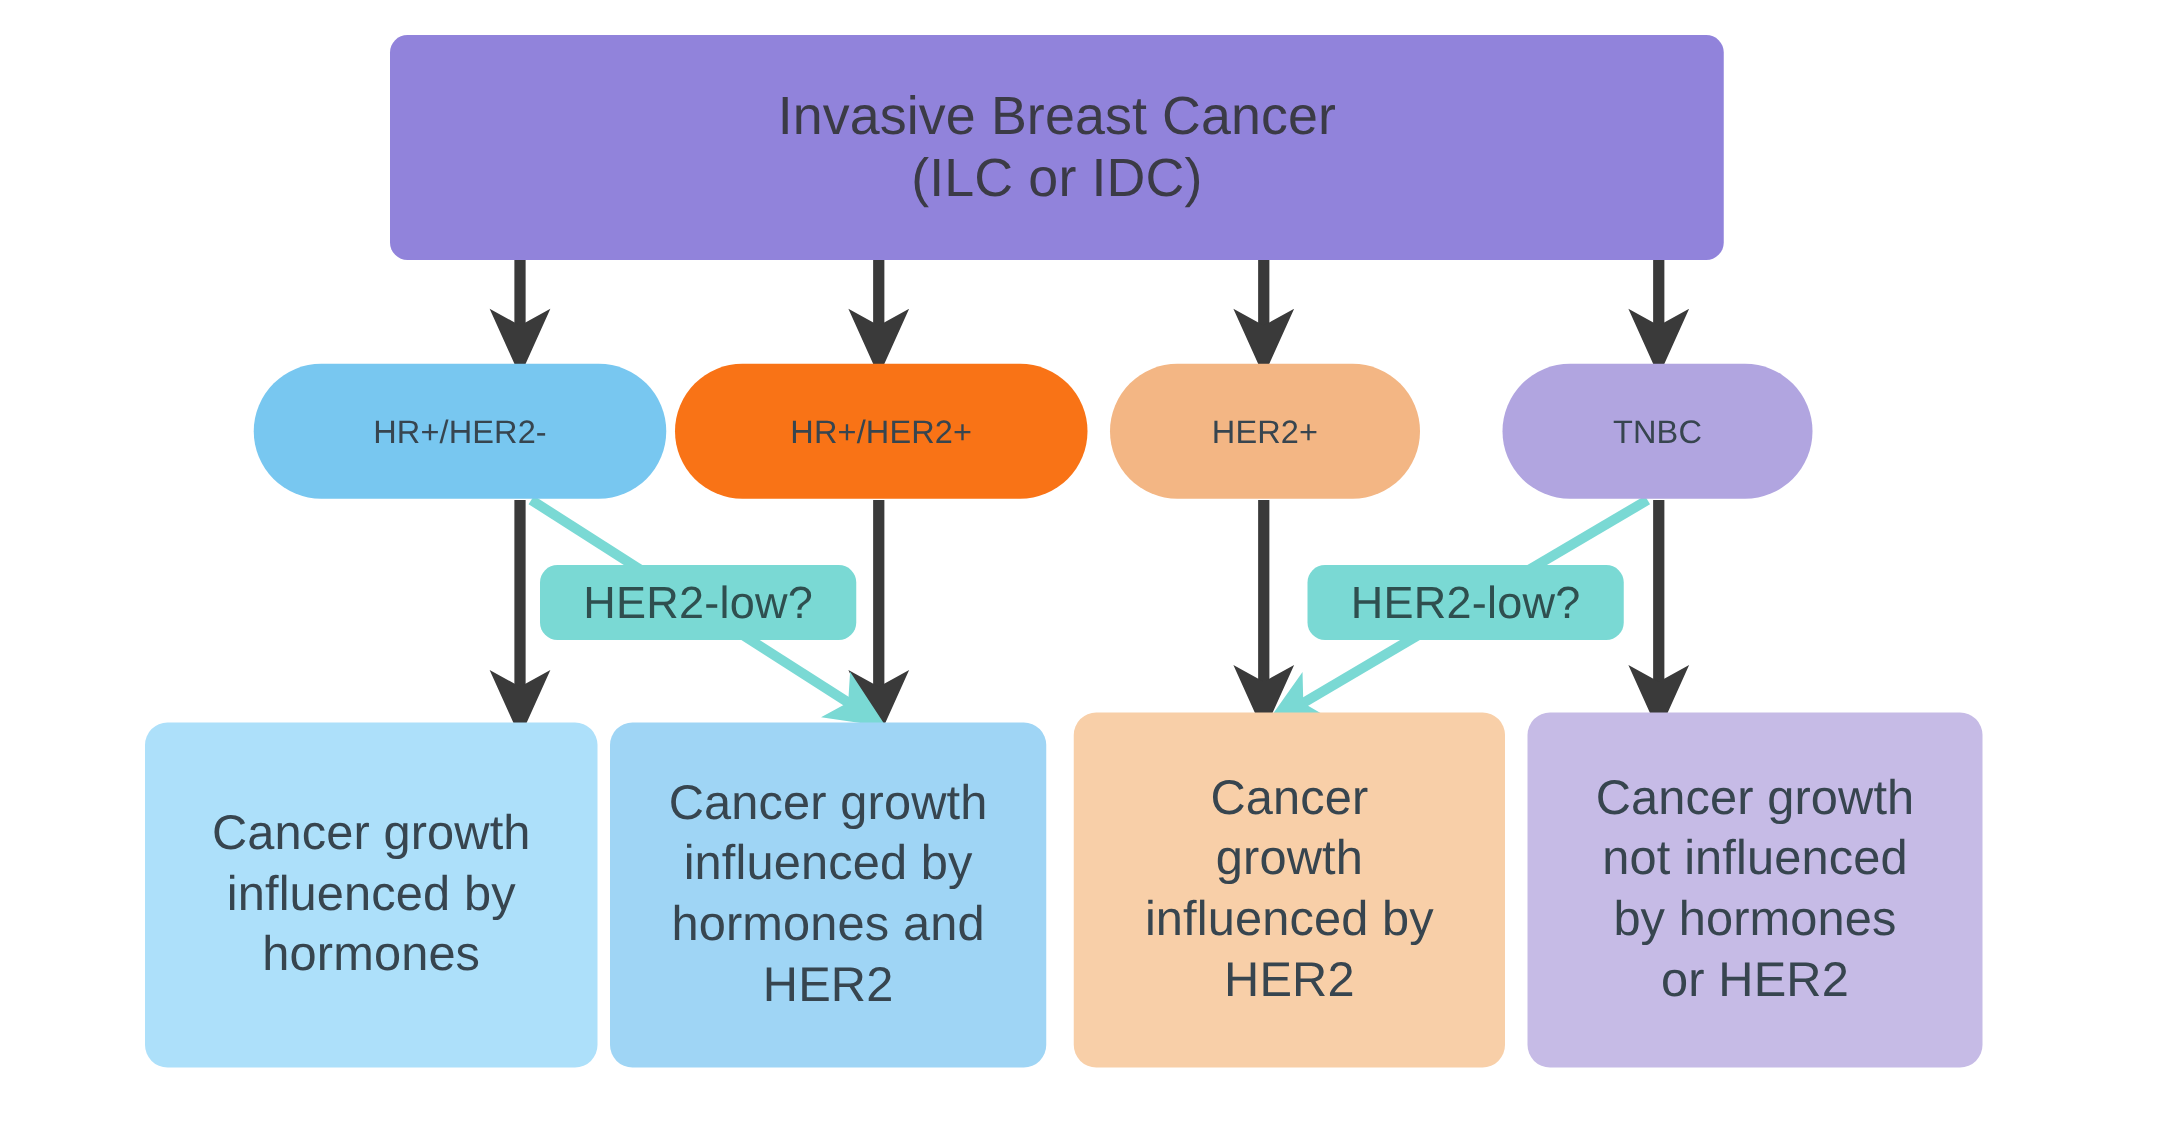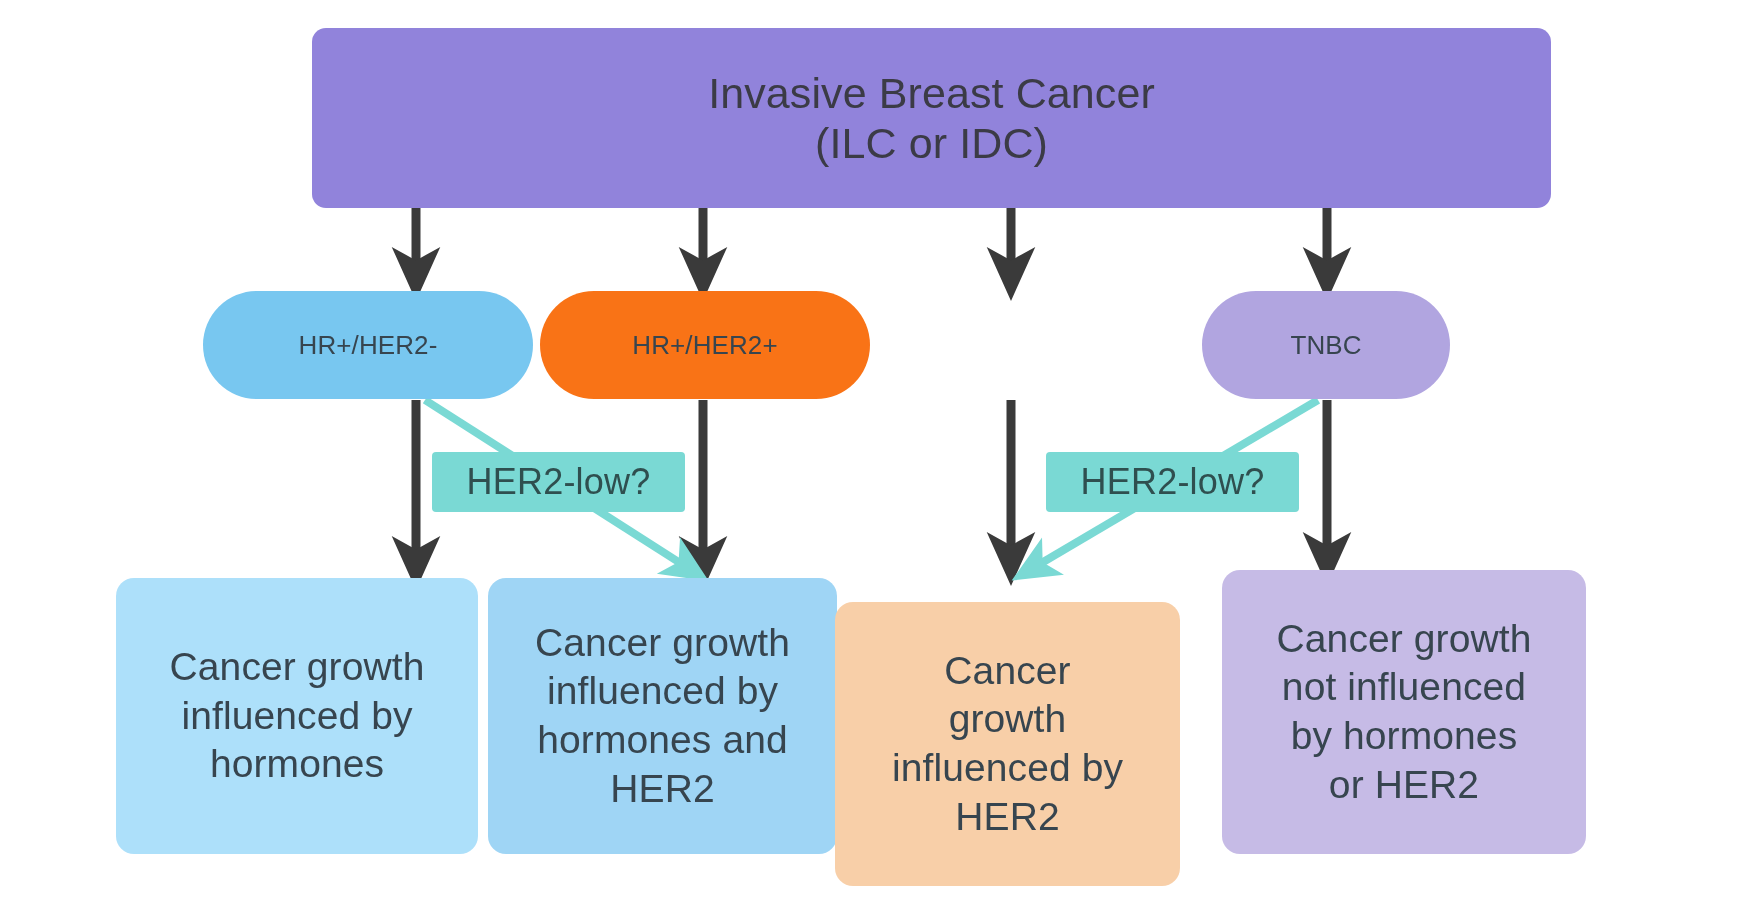--- a/index.html
+++ b/index.html
@@ -37,21 +37,21 @@
     color: #36454f;
     line-height: 1.17;
     white-space: pre-line;
     letter-spacing: 0.1px;
   }
 
   
   .root-node {
     left: 312px;
     top: 28px;
-    width: 1239px;
+    width: 1067px;
     height: 180px;
     background: #9183db;
     border-radius: 14px;
     font-size: 43px;
     color: #3b3b46;
     padding: 0 24px;
   }
 
   
   .pill {
@@ -69,31 +69,31 @@
   
   .outcome {
     border-radius: 18px;
     font-size: 39px;
     padding: 10px 14px;
     color: #37454f;
     line-height: 1.25;
   }
   .outcome-1 { left: 116px;  top: 578px; width: 362px; height: 276px; background: #ade0fa; }
   .outcome-2 { left: 488px;  top: 578px; width: 349px; height: 276px; background: #9fd5f5; }
-  .outcome-3 { left: 835px;  top: 570px; width: 345px; height: 284px; background: #f8cfa8; margin-top: 32px; }
+  .outcome-3 { left: 859px;  top: 570px; width: 345px; height: 284px; background: #f8cfa8; }
   .outcome-4 { left: 1222px; top: 570px; width: 364px; height: 284px; background: #c6bbe6; }
 
   
   .badge {
     position: absolute;
     display: flex;
     align-items: center;
     justify-content: center;
     background: #7ad9d4;
-    border-radius: 4px;
+    border-radius: 14px;
     font-size: 36px;
     color: #2f4f4f;
     letter-spacing: 0.2px;
     box-sizing: border-box;
     padding: 0 18px;
   }
   .badge-left  { left: 432px;  top: 452px; width: 253px; height: 60px; }
   .badge-right { left: 1046px; top: 452px; width: 253px; height: 60px; }
 </style>
 </head>
@@ -129,20 +129,21 @@
       <path d="M425,400 L688,568"></path>
       <path d="M1318,400 L1033,568"></path>
     </g>
   </svg>
 
   <div class="node root-node">Invasive Breast Cancer
 (ILC or IDC)</div>
 
   <div class="node pill pill-1">HR+/HER2-</div>
   <div class="node pill pill-2">HR+/HER2+</div>
+  <div class="node pill pill-3">HER2+</div>
   <div class="node pill pill-4">TNBC</div>
 
   <div class="badge badge-left">HER2-low?</div>
   <div class="badge badge-right">HER2-low?</div>
 
   <div class="node outcome outcome-1">Cancer growth
 influenced by
 hormones</div>
   <div class="node outcome outcome-2">Cancer growth
 influenced by

